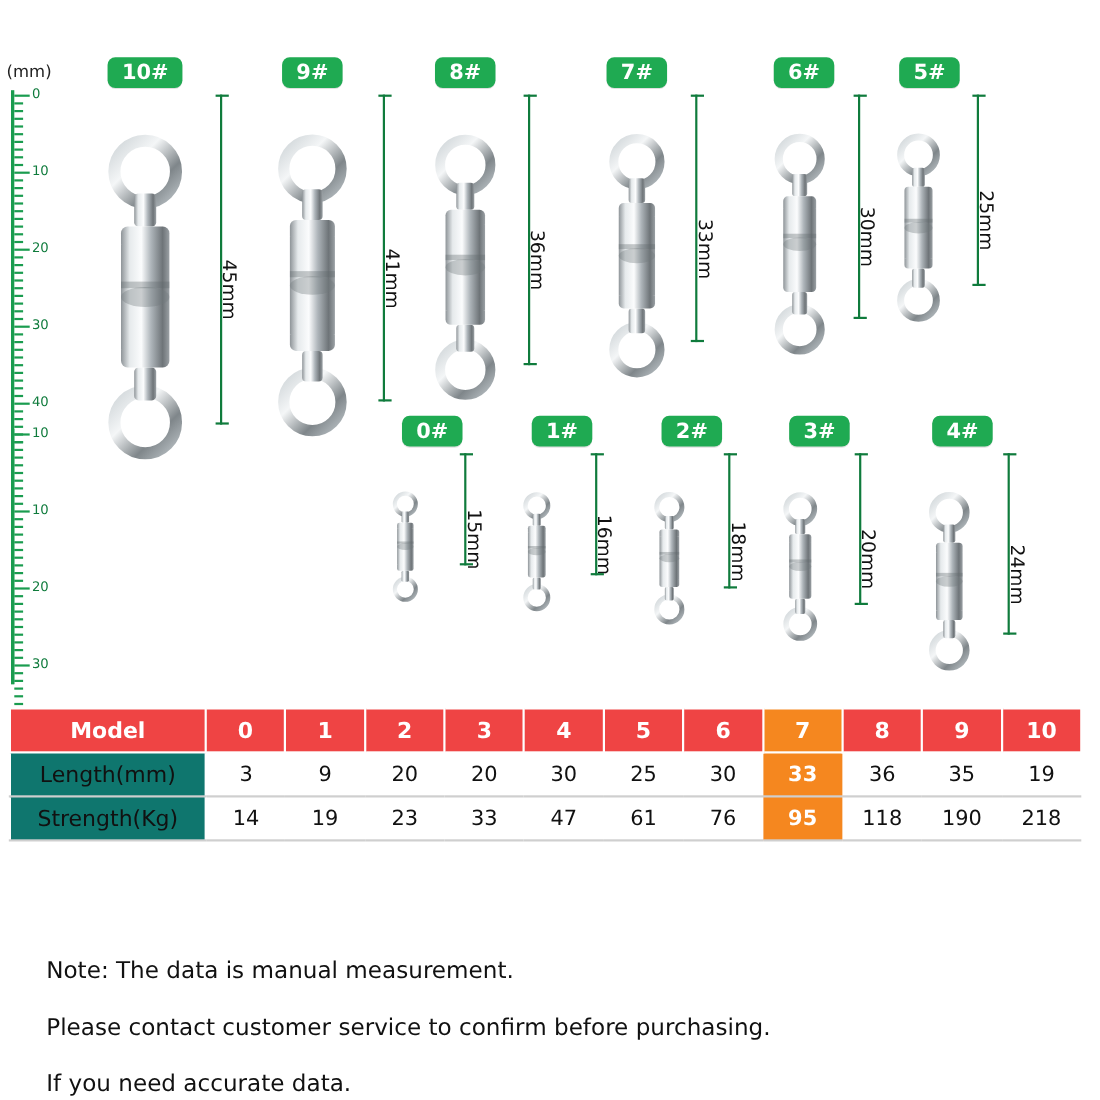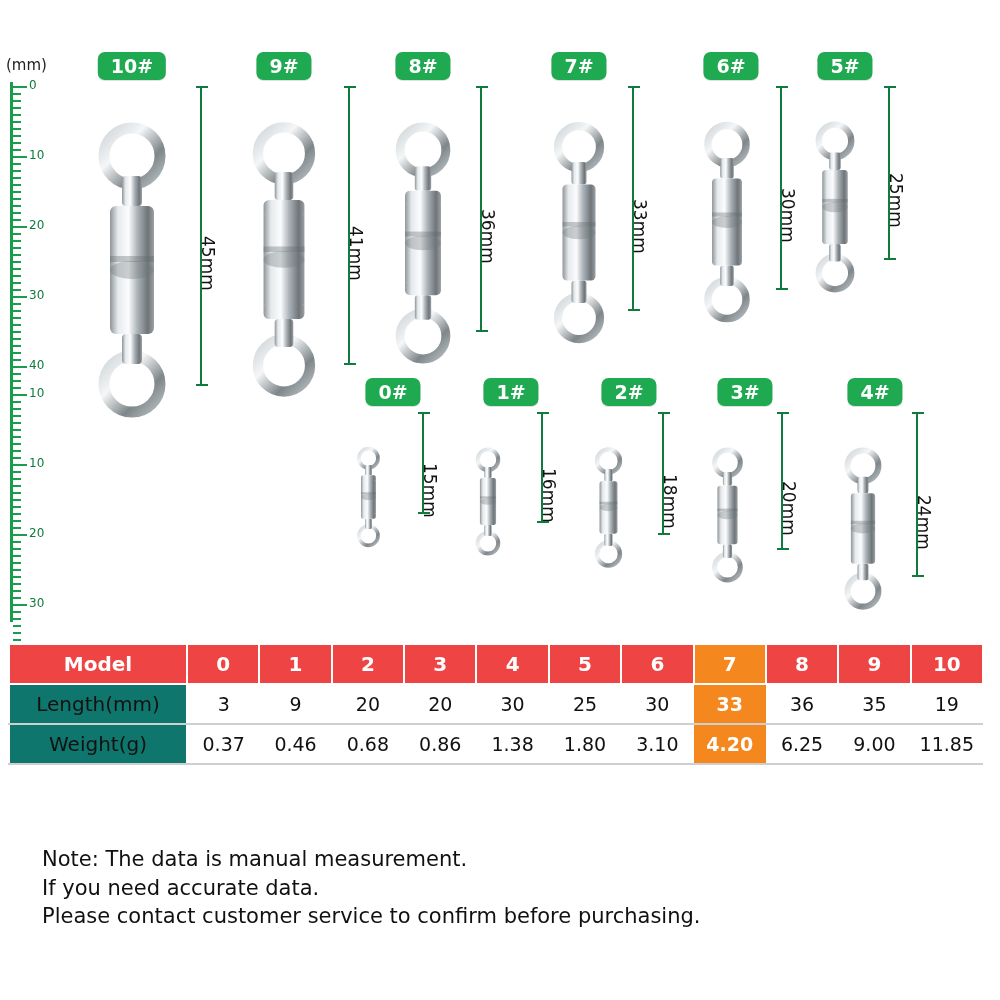--- a/index.html
+++ b/index.html
@@ -82,21 +82,21 @@
   }
   .col-label{width:176px;}
   .hl{background:#f5871f !important;color:#ffffff !important;font-weight:bold;}
   tbody td.hl{background:#f5871f !important;color:#ffffff !important;}
 
   
   .notes{
     position:absolute;left:42px;top:845px;width:940px;
   }
   .notes div{
-    font-size:21px;color:#111;line-height:1.36;
+    font-size:21px;color:#111;line-height:1.36;margin-top:23px;
   }
 </style>
 </head>
 <body>
 
 <div class="stage">
 
   <div class="ruler-unit">(mm)</div>
   <div class="ruler" id="ruler-top">
       <div class="tick major" style="top:4px"></div>
@@ -600,36 +600,36 @@
             <td class="">20</td>
             <td class="">30</td>
             <td class="">25</td>
             <td class="">30</td>
             <td class="hl">33</td>
             <td class="">36</td>
             <td class="">35</td>
             <td class="">19</td>
           </tr>
           <tr>
-            <th class="col-label">Weight(g)</th>
-            <td class="">0.37</td>
-            <td class="">0.46</td>
-            <td class="">0.68</td>
-            <td class="">0.86</td>
-            <td class="">1.38</td>
-            <td class="">1.80</td>
-            <td class="">3.10</td>
-            <td class="hl">4.20</td>
-            <td class="">6.25</td>
-            <td class="">9.00</td>
-            <td class="">11.85</td>
+            <th class="col-label">Strength(Kg)</th>
+            <td class="">14</td>
+            <td class="">19</td>
+            <td class="">23</td>
+            <td class="">33</td>
+            <td class="">47</td>
+            <td class="">61</td>
+            <td class="">76</td>
+            <td class="hl">95</td>
+            <td class="">118</td>
+            <td class="">190</td>
+            <td class="">218</td>
           </tr>
         </tbody>
     </table>
   </div>
 
   <div class="notes">
     <div>Note: The data is manual measurement.</div>
+    <div>Please contact customer service to confirm before purchasing.</div>
     <div>If you need accurate data.</div>
-    <div>Please contact customer service to confirm before purchasing.</div>
   </div>
 
 </div>
 
 </body></html>

